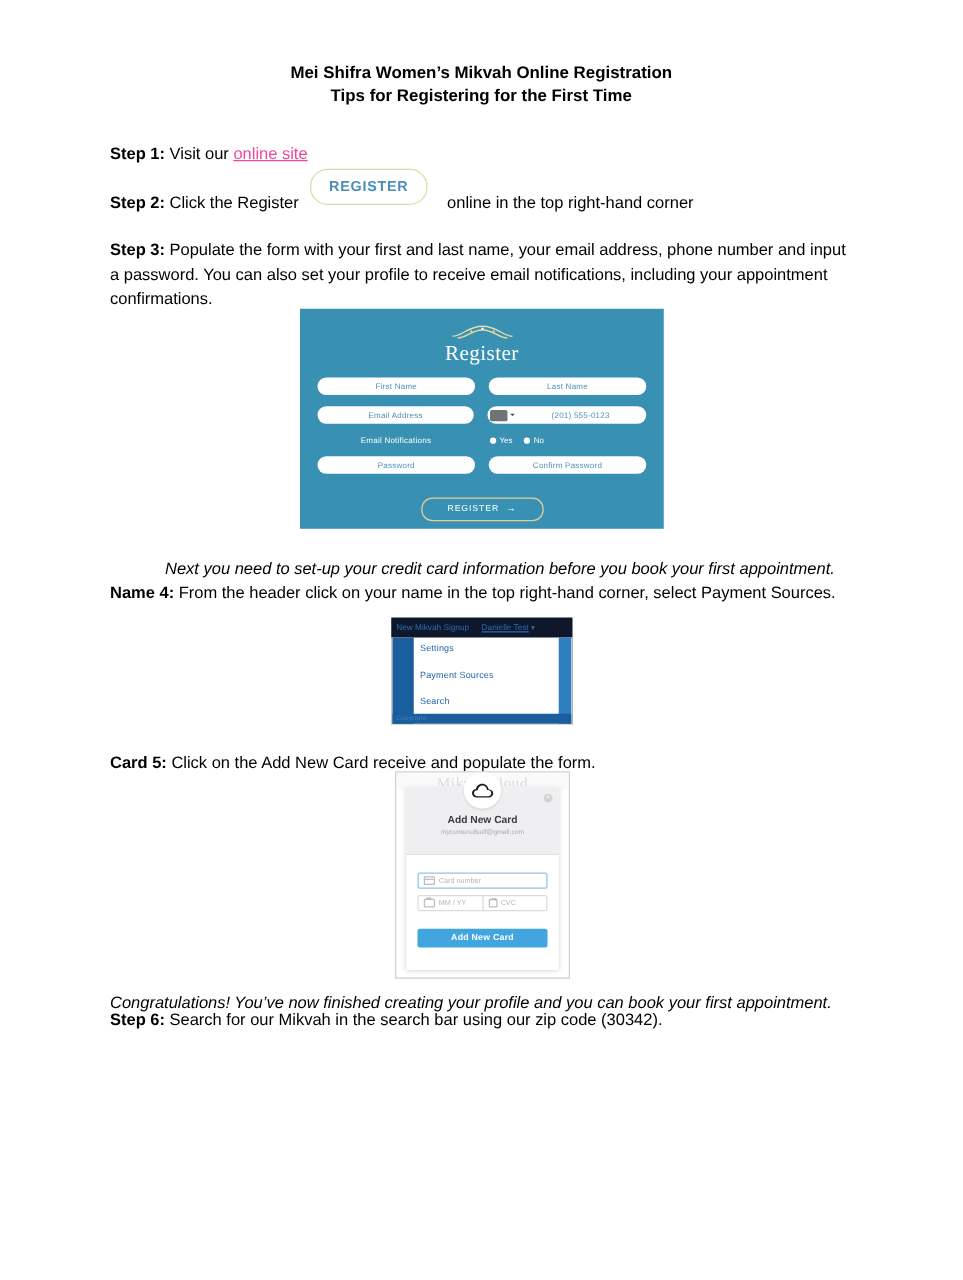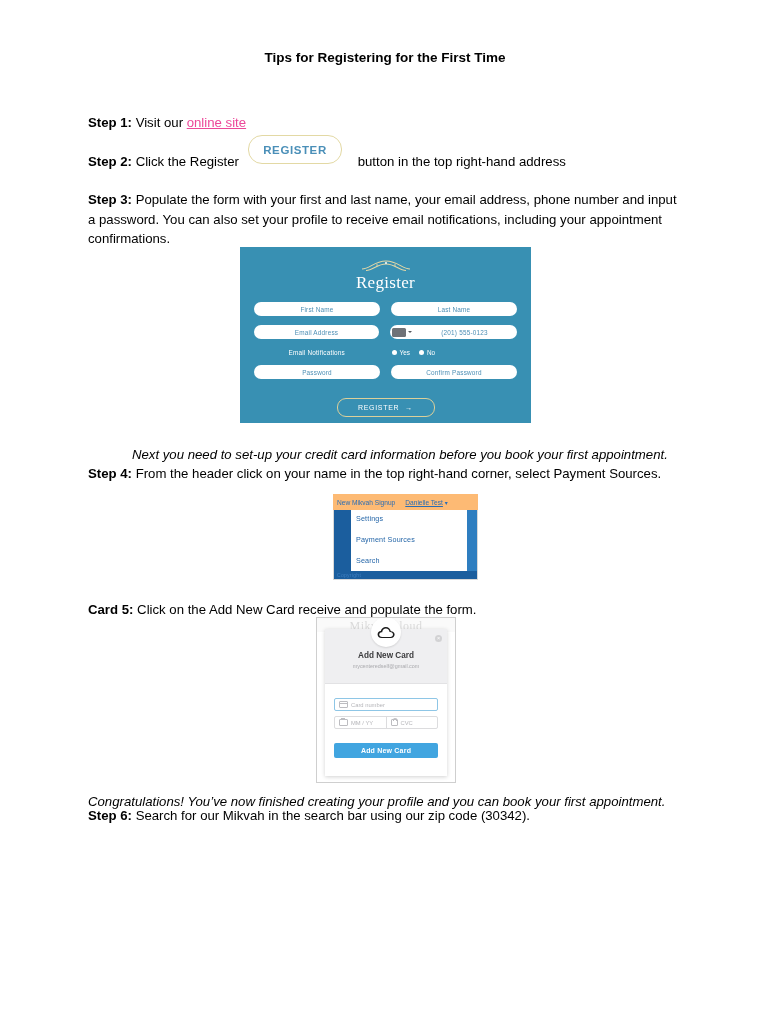--- a/index.html
+++ b/index.html
@@ -165,22 +165,21 @@
     letter-spacing:.7px;
   }
   .reg-btn .arrow{font-size:7px;}
 
   
   .menu-shot{
     position:absolute;
     left:313px;top:494px;
     width:145px;height:86px;
     overflow:hidden;
-    background:#fdba74;
-    margin-left:20px;
+    background:#0f172a;
   }
   .menu-header{
     height:16px;
     display:flex;align-items:center;
     gap:10px;
     padding-left:4px;
     font-size:6.6px;
     color:#2a6db5;
   }
   .menu-header .uname{
@@ -372,29 +371,30 @@
     display:flex;align-items:center;justify-content:center;
     letter-spacing:.2px;
   }
 </style>
 </head>
 <body>
 
 <div class="page">
 
   <h1 class="doc-title">
+    <span>Mei Shifra Women’s Mikvah Online Registration</span>
     <span class="l2">Tips for Registering for the First Time</span>
   </h1>
 
   <div class="body-block" style="top:113px;">
     <span class="stepnum">Step 1:</span><span> Visit our </span><a class="link" href="#">online site</a>
   </div>
 
   <div class="body-block" style="top:152px;">
-    <span class="stepnum">Step 2:</span><span> Click the Register </span><span style="display:inline-block;width:115px;"></span><span>button in the top right-hand address</span>
+    <span class="stepnum">Step 2:</span><span> Click the Register </span><span style="display:inline-block;width:115px;"></span><span>online in the top right-hand corner</span>
   </div>
 
   <div class="register-pill">
     <span>REGISTER</span>
   </div>
 
   <div class="body-block" style="top:190px;">
     <span class="stepnum">Step 3:</span><span> Populate the form with your first and last name, your email address, phone number and input a password. You can also set your profile to receive email notifications, including your appointment confirmations.</span>
   </div>
 
@@ -451,21 +451,21 @@
         <span class="arrow">→</span>
       </div>
     </div>
   </div>
 
   <div class="body-block" style="top:445px;margin-left:44px;">
     <span class="ital">Next you need to set-up your credit card information before you book your first appointment.</span>
   </div>
 
   <div class="body-block" style="top:464px;">
-    <span class="stepnum">Step 4:</span><span> From the header click on your name in the top right-hand corner, select Payment Sources.</span>
+    <span class="stepnum">Name 4:</span><span> From the header click on your name in the top right-hand corner, select Payment Sources.</span>
   </div>
 
   <div class="menu-shot">
     <div class="menu-header">
       <span>New Mikvah Signup</span>
       <span>
         <span class="uname">Danielle Test</span>
         <span class="caret">▾</span>
       </span>
     </div>

